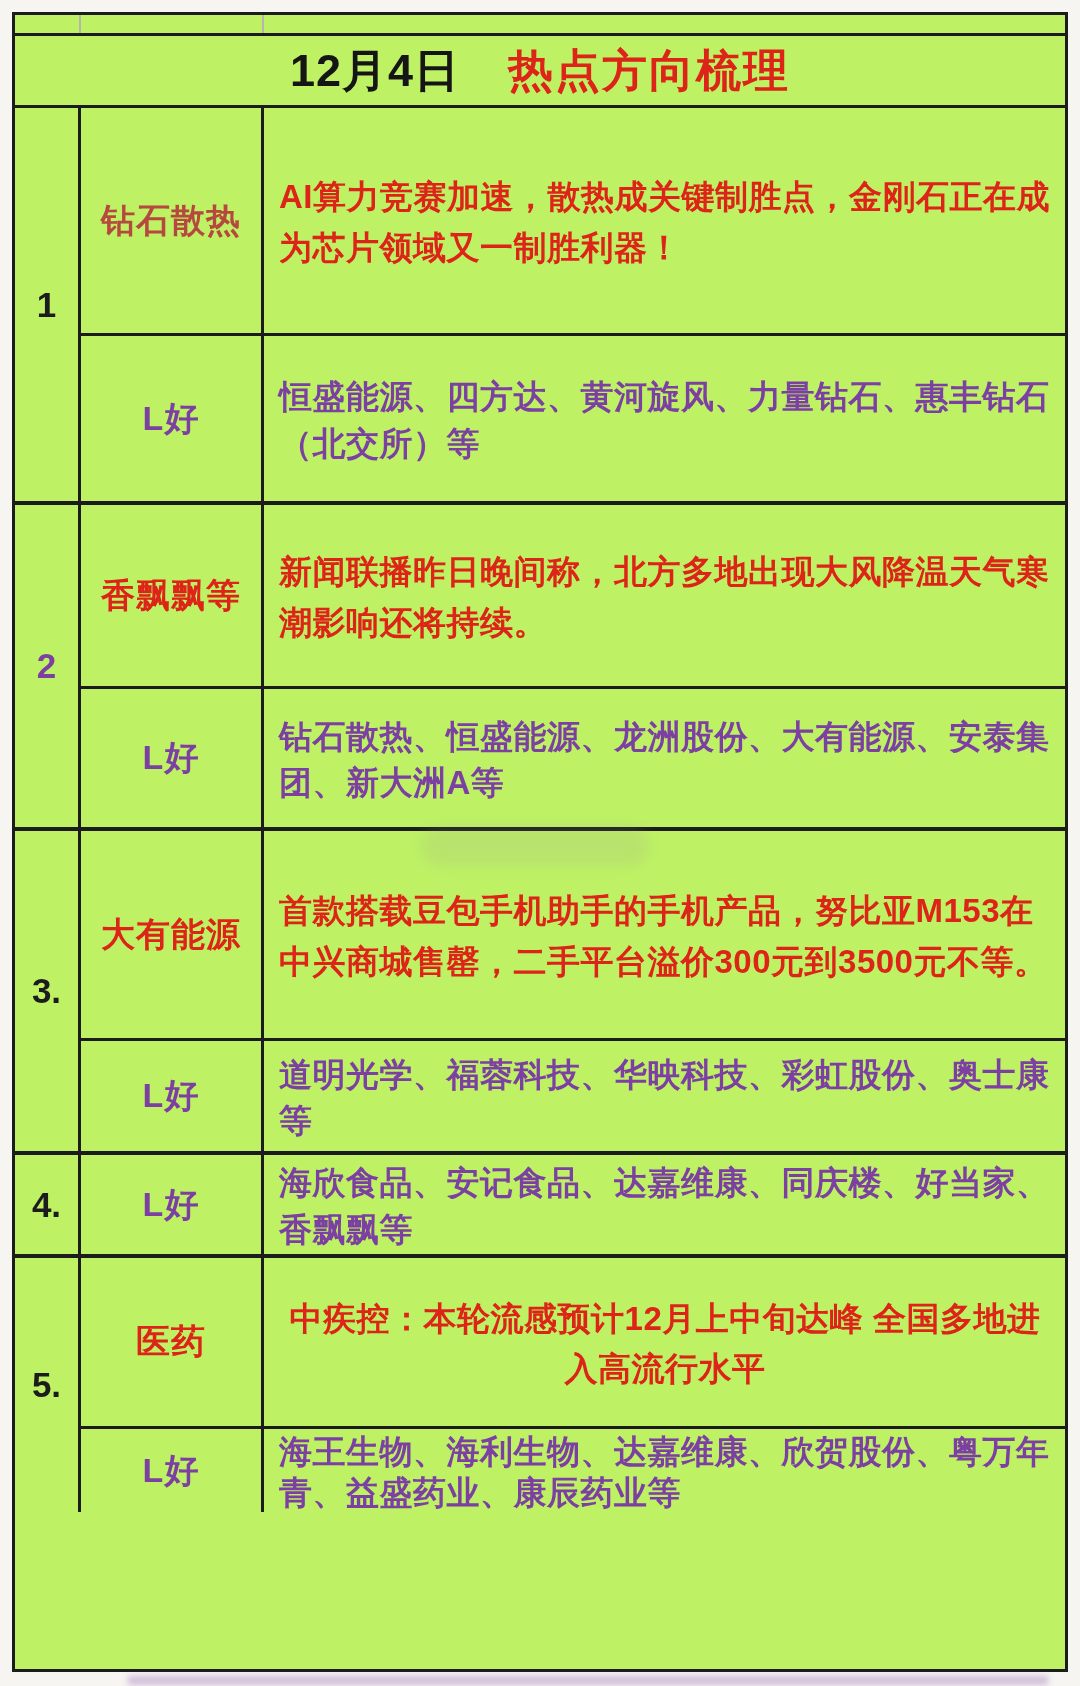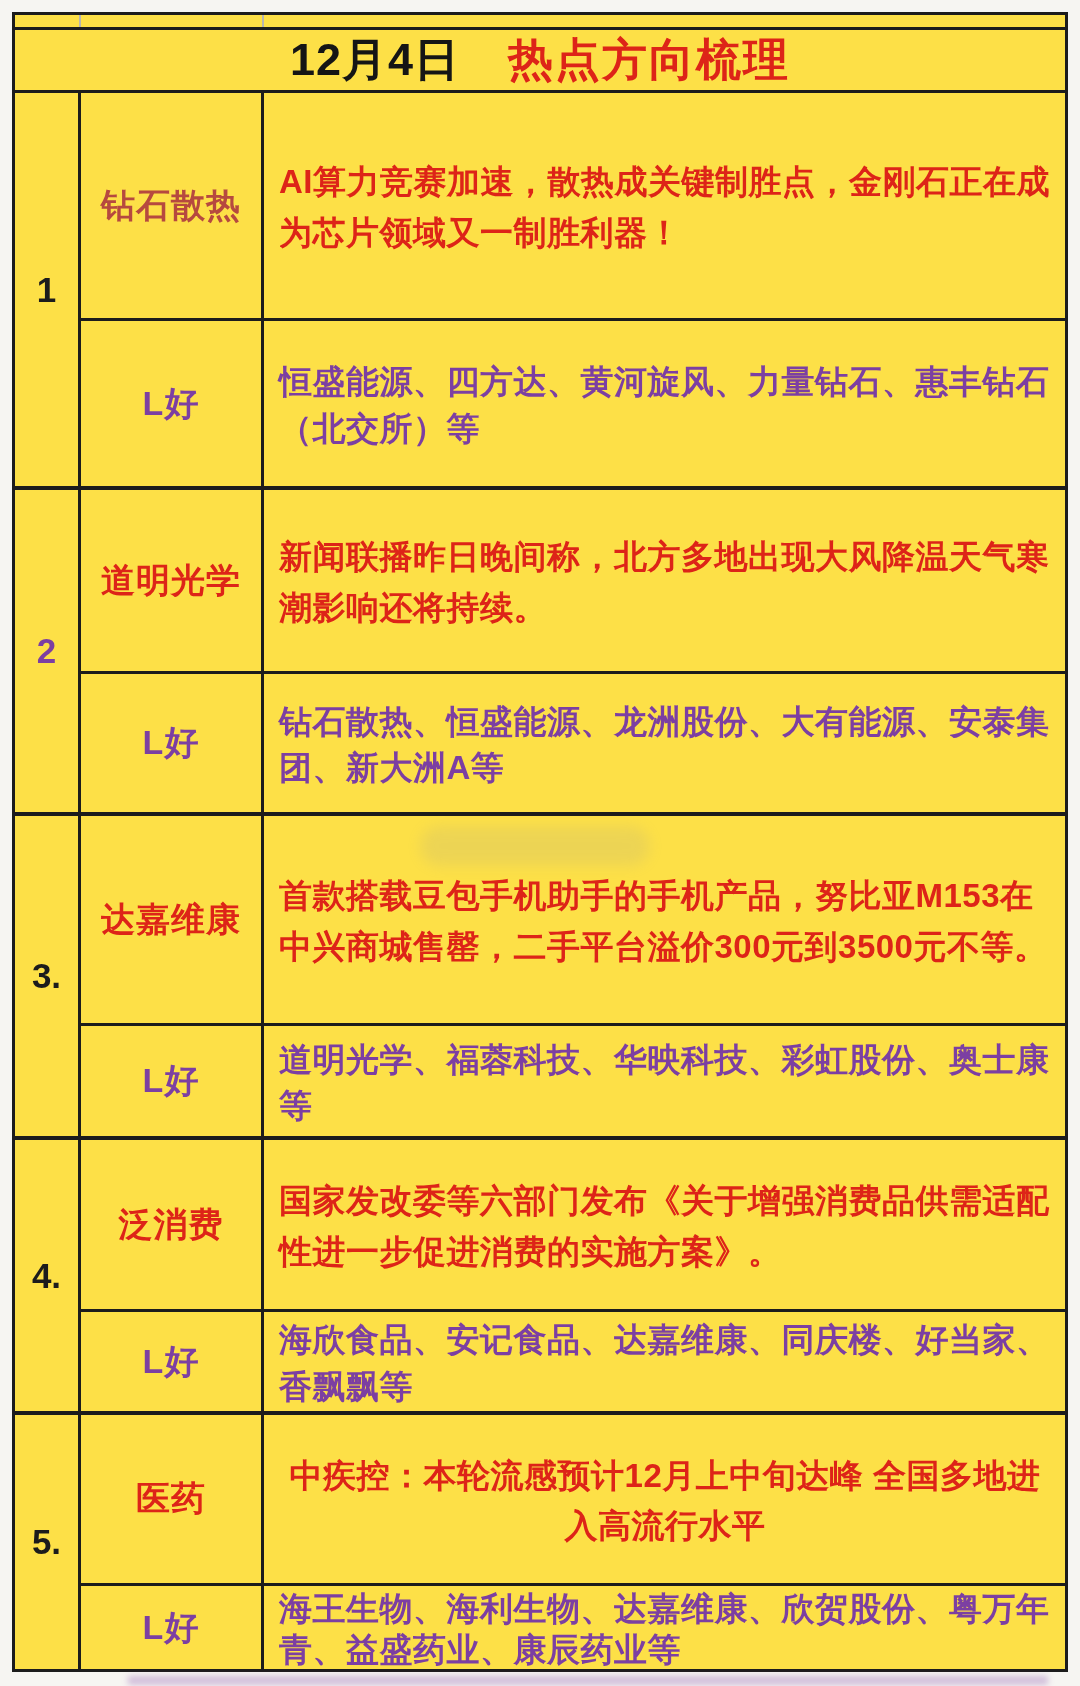--- a/index.html
+++ b/index.html
@@ -8,21 +8,21 @@
     position: relative;
     background: #f6f5f2;
     font-family: "Liberation Sans", "DejaVu Sans", sans-serif;
     overflow: hidden;
   }
   .sheet {
     position: absolute;
     left: 12px; top: 12px;
     width: 1056px; height: 1660px;
     border: 3px solid #1c1c1c;
-    background: #fde047;
+    background: #bef264;
     display: flex;
     flex-direction: column;
   }
   
   .strip {
     height: 21px;
     border-bottom: 3px solid #1c1c1c;
     display: flex;
   }
   .strip .sc1 { width: 66px; border-right: 2px solid #b7b5b2; }
@@ -126,51 +126,47 @@
         <div class="label-cell lhao">L好</div>
         <div class="text-cell stocks-text lhao">恒盛能源、四方达、黄河旋风、力量钻石、惠丰钻石（北交所）等</div>
       </div>
     </div>
   </div>
 
   <div class="major r2">
     <div class="num-col" style="color: rgb(124, 63, 162);">2</div>
     <div class="subrows">
       <div class="sub topic-sub">
-        <div class="label-cell" style="color: rgb(221, 36, 24);">道明光学</div>
+        <div class="label-cell" style="color: rgb(221, 36, 24);">香飘飘等</div>
         <div class="text-cell" style="color: rgb(221, 36, 24);">新闻联播昨日晚间称，北方多地出现大风降温天气寒潮影响还将持续。</div>
       </div>
       <div class="sub stock-sub">
         <div class="label-cell lhao">L好</div>
         <div class="text-cell stocks-text lhao">钻石散热、恒盛能源、龙洲股份、大有能源、安泰集团、新大洲A等</div>
       </div>
     </div>
   </div>
 
   <div class="major r3">
     <div class="num-col" style="color: rgb(28, 28, 28);">3.</div>
     <div class="subrows">
       <div class="sub topic-sub">
-        <div class="label-cell" style="color: rgb(221, 36, 24);">达嘉维康</div>
+        <div class="label-cell" style="color: rgb(221, 36, 24);">大有能源</div>
         <div class="text-cell" style="color: rgb(221, 36, 24);">首款搭载豆包手机助手的手机产品，努比亚M153在中兴商城售罄，二手平台溢价300元到3500元不等。</div>
       </div>
       <div class="sub stock-sub">
         <div class="label-cell lhao">L好</div>
         <div class="text-cell stocks-text lhao">道明光学、福蓉科技、华映科技、彩虹股份、奥士康等</div>
       </div>
     </div>
   </div>
 
   <div class="major r4">
     <div class="num-col" style="color: rgb(28, 28, 28);">4.</div>
     <div class="subrows">
-      <div class="sub topic-sub">
-        <div class="label-cell" style="color: rgb(221, 36, 24);">泛消费</div>
-        <div class="text-cell" style="color: rgb(221, 36, 24);">国家发改委等六部门发布《关于增强消费品供需适配性进一步促进消费的实施方案》。</div>
-      </div>
       <div class="sub stock-sub">
         <div class="label-cell lhao">L好</div>
         <div class="text-cell stocks-text lhao">海欣食品、安记食品、达嘉维康、同庆楼、好当家、香飘飘等</div>
       </div>
     </div>
   </div>
 
   <div class="major r5 last">
     <div class="num-col" style="color: rgb(28, 28, 28);">5.</div>
     <div class="subrows">

